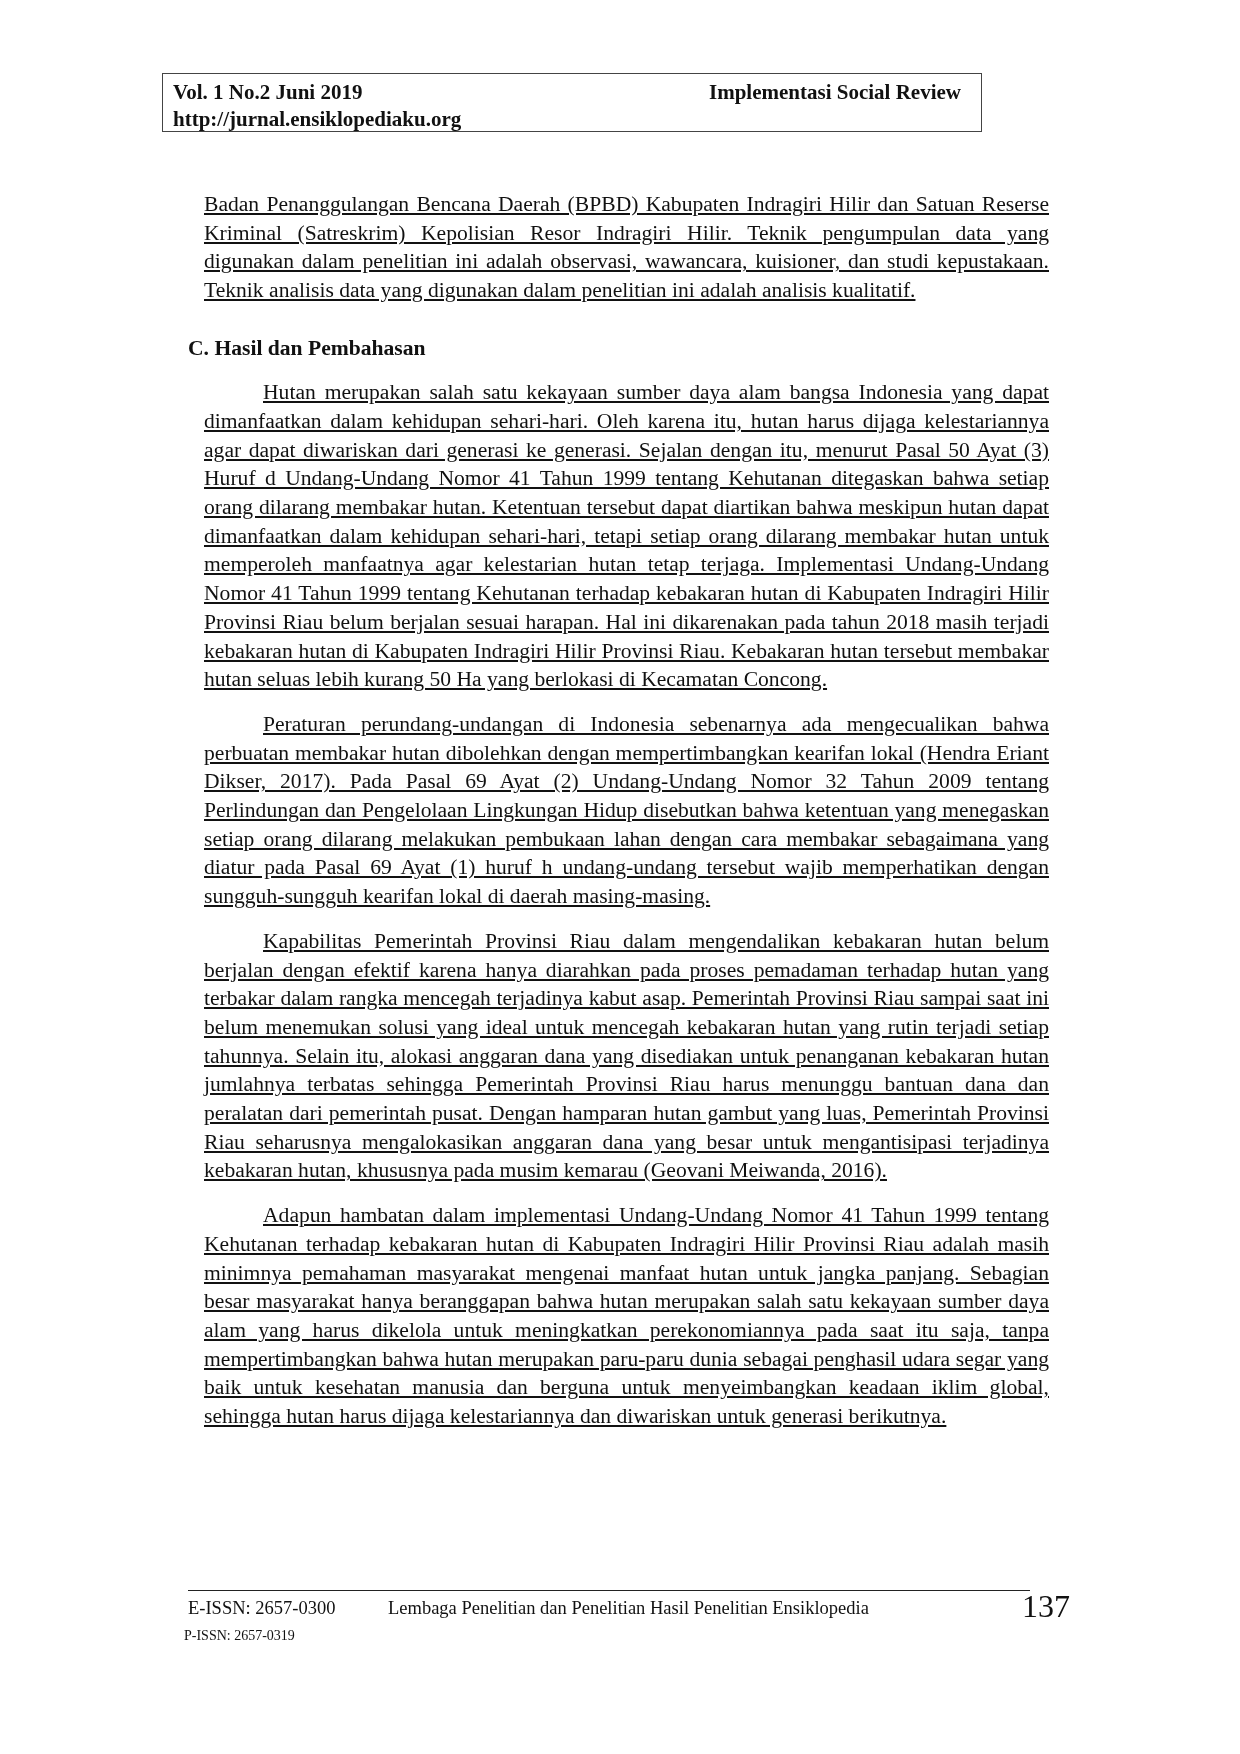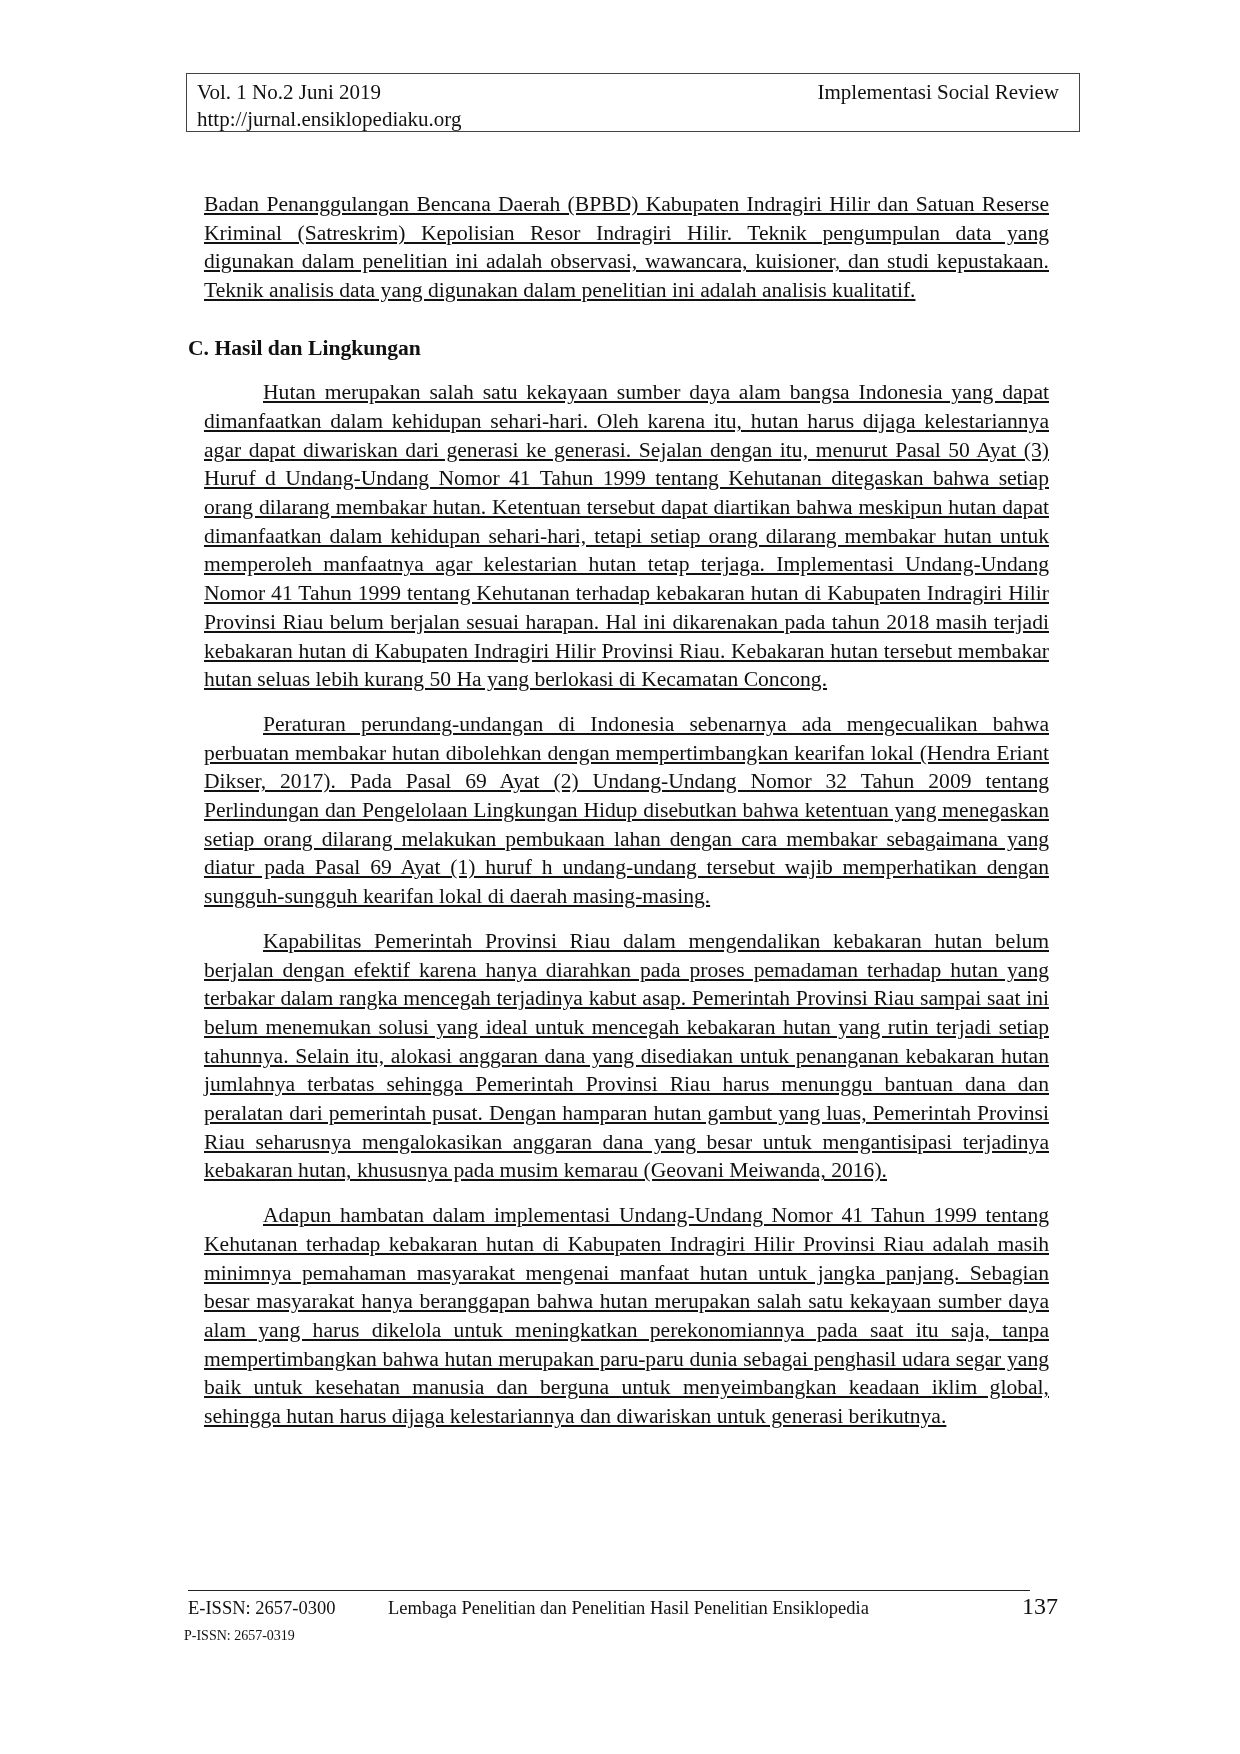--- a/index.html
+++ b/index.html
@@ -1,46 +1,46 @@
 <!DOCTYPE html>
 <html><head>
   <meta charset="utf-8">
   <style>
     html, body { margin: 0; padding: 0; background: #ffffff; }
     body { width: 1240px; height: 1754px; position: relative; overflow: hidden;
            font-family: "Liberation Serif", "DejaVu Serif", serif; color: #111; }
-    .header-box { position: absolute; left: 186px; top: 73px; width: 894px; height: 59px;
-                  border: 1.5px solid #444; border-bottom: 1.5px solid #444; box-sizing: border-box; }
+    .header-box { position: absolute; left: 162px; top: 73px; width: 820px; height: 59px;
+                  border: 1.5px solid #444; border-bottom: 1.5px solid #444; box-sizing: border-box; font-weight: bold; }
     .header-box .hl { position: absolute; left: 10px; top: 4px; font-size: 21px; line-height: 28px; }
     .header-box .hr { position: absolute; right: 20px; top: 4px; font-size: 21px; line-height: 28px; }
     .header-box .url { position: absolute; left: 10px; top: 31px; font-size: 21px; line-height: 28px; text-align: center; }
 
     .body-text { position: absolute; left: 188px; top: 174px; width: 877px; font-size: 21.6px; line-height: 28.7px; }
     .body-text p { margin: 16px; text-align: justify; text-align-last: left; hyphens: none; text-decoration: underline; }
     .body-text p.indent { text-indent: 59px; }
     .body-text h2 { margin: 28.7px 0 0 0; font-size: 21.6px; font-weight: bold; line-height: 28.7px; }
 
     .footer-rule { position: absolute; left: 188px; top: 1590px; width: 842px; border-top: 1.5px solid #222; }
     .footer-eissn { position: absolute; left: 188px; top: 1596px; font-size: 18.5px; line-height: 24px; }
     .footer-pissn { position: absolute; left: 184px; top: 1624px; font-size: 14px; line-height: 24px; }
     .footer-pub { position: absolute; left: 388px; top: 1596px; font-size: 18.5px; line-height: 24px; }
-    .footer-page { position: absolute; left: 1022px; top: 1592px; font-size: 24px; line-height: 28px; }
+    .footer-page { position: absolute; left: 1022px; top: 1592px; font-size: 32px; line-height: 28px; }
   </style>
 </head>
 <body>
 
 <div class="header-box">
   <span class="hl">Vol. 1 No.2 Juni 2019</span>
   <span class="hr">Implementasi Social Review</span>
   <span class="url">http://jurnal.ensiklopediaku.org</span>
 </div>
 
 <div class="body-text">
   <p>Badan Penanggulangan Bencana Daerah (BPBD) Kabupaten Indragiri Hilir dan Satuan Reserse Kriminal (Satreskrim) Kepolisian Resor Indragiri Hilir. Teknik pengumpulan data yang digunakan dalam penelitian ini adalah observasi, wawancara, kuisioner, dan studi kepustakaan. Teknik analisis data yang digunakan dalam penelitian ini adalah analisis kualitatif.</p>
-  <h2>C. Hasil dan Lingkungan</h2>
+  <h2>C. Hasil dan Pembahasan</h2>
   <p class="indent">Hutan merupakan salah satu kekayaan sumber daya alam bangsa Indonesia yang dapat dimanfaatkan dalam kehidupan sehari-hari. Oleh karena itu, hutan harus dijaga kelestariannya agar dapat diwariskan dari generasi ke generasi. Sejalan dengan itu, menurut Pasal 50 Ayat (3) Huruf d Undang-Undang Nomor 41 Tahun 1999 tentang Kehutanan ditegaskan bahwa setiap orang dilarang membakar hutan. Ketentuan tersebut dapat diartikan bahwa meskipun hutan dapat dimanfaatkan dalam kehidupan sehari-hari, tetapi setiap orang dilarang membakar hutan untuk memperoleh manfaatnya agar kelestarian hutan tetap terjaga. Implementasi Undang-Undang Nomor 41 Tahun 1999 tentang Kehutanan terhadap kebakaran hutan di Kabupaten Indragiri Hilir Provinsi Riau belum berjalan sesuai harapan. Hal ini dikarenakan pada tahun 2018 masih terjadi kebakaran hutan di Kabupaten Indragiri Hilir Provinsi Riau. Kebakaran hutan tersebut membakar hutan seluas lebih kurang 50 Ha yang berlokasi di Kecamatan Concong.</p>
   <p class="indent">Peraturan perundang-undangan di Indonesia sebenarnya ada mengecualikan bahwa perbuatan membakar hutan dibolehkan dengan mempertimbangkan kearifan lokal (Hendra Eriant Dikser, 2017). Pada Pasal 69 Ayat (2) Undang-Undang Nomor 32 Tahun 2009 tentang Perlindungan dan Pengelolaan Lingkungan Hidup disebutkan bahwa ketentuan yang menegaskan setiap orang dilarang melakukan pembukaan lahan dengan cara membakar sebagaimana yang diatur pada Pasal 69 Ayat (1) huruf h undang-undang tersebut wajib memperhatikan dengan sungguh-sungguh kearifan lokal di daerah masing-masing.</p>
   <p class="indent">Kapabilitas Pemerintah Provinsi Riau dalam mengendalikan kebakaran hutan belum berjalan dengan efektif karena hanya diarahkan pada proses pemadaman terhadap hutan yang terbakar dalam rangka mencegah terjadinya kabut asap. Pemerintah Provinsi Riau sampai saat ini belum menemukan solusi yang ideal untuk mencegah kebakaran hutan yang rutin terjadi setiap tahunnya. Selain itu, alokasi anggaran dana yang disediakan untuk penanganan kebakaran hutan jumlahnya terbatas sehingga Pemerintah Provinsi Riau harus menunggu bantuan dana dan peralatan dari pemerintah pusat. Dengan hamparan hutan gambut yang luas, Pemerintah Provinsi Riau seharusnya mengalokasikan anggaran dana yang besar untuk mengantisipasi terjadinya kebakaran hutan, khususnya pada musim kemarau (Geovani Meiwanda, 2016).</p>
   <p class="indent">Adapun hambatan dalam implementasi Undang-Undang Nomor 41 Tahun 1999 tentang Kehutanan terhadap kebakaran hutan di Kabupaten Indragiri Hilir Provinsi Riau adalah masih minimnya pemahaman masyarakat mengenai manfaat hutan untuk jangka panjang. Sebagian besar masyarakat hanya beranggapan bahwa hutan merupakan salah satu kekayaan sumber daya alam yang harus dikelola untuk meningkatkan perekonomiannya pada saat itu saja, tanpa mempertimbangkan bahwa hutan merupakan paru-paru dunia sebagai penghasil udara segar yang baik untuk kesehatan manusia dan berguna untuk menyeimbangkan keadaan iklim global, sehingga hutan harus dijaga kelestariannya dan diwariskan untuk generasi berikutnya.</p>
 </div>
 
 <div class="footer-rule"></div>
 <span class="footer-eissn">E-ISSN: 2657-0300</span>
 <span class="footer-pissn">P-ISSN: 2657-0319</span>
 <span class="footer-pub">Lembaga Penelitian dan Penelitian Hasil Penelitian Ensiklopedia</span>

